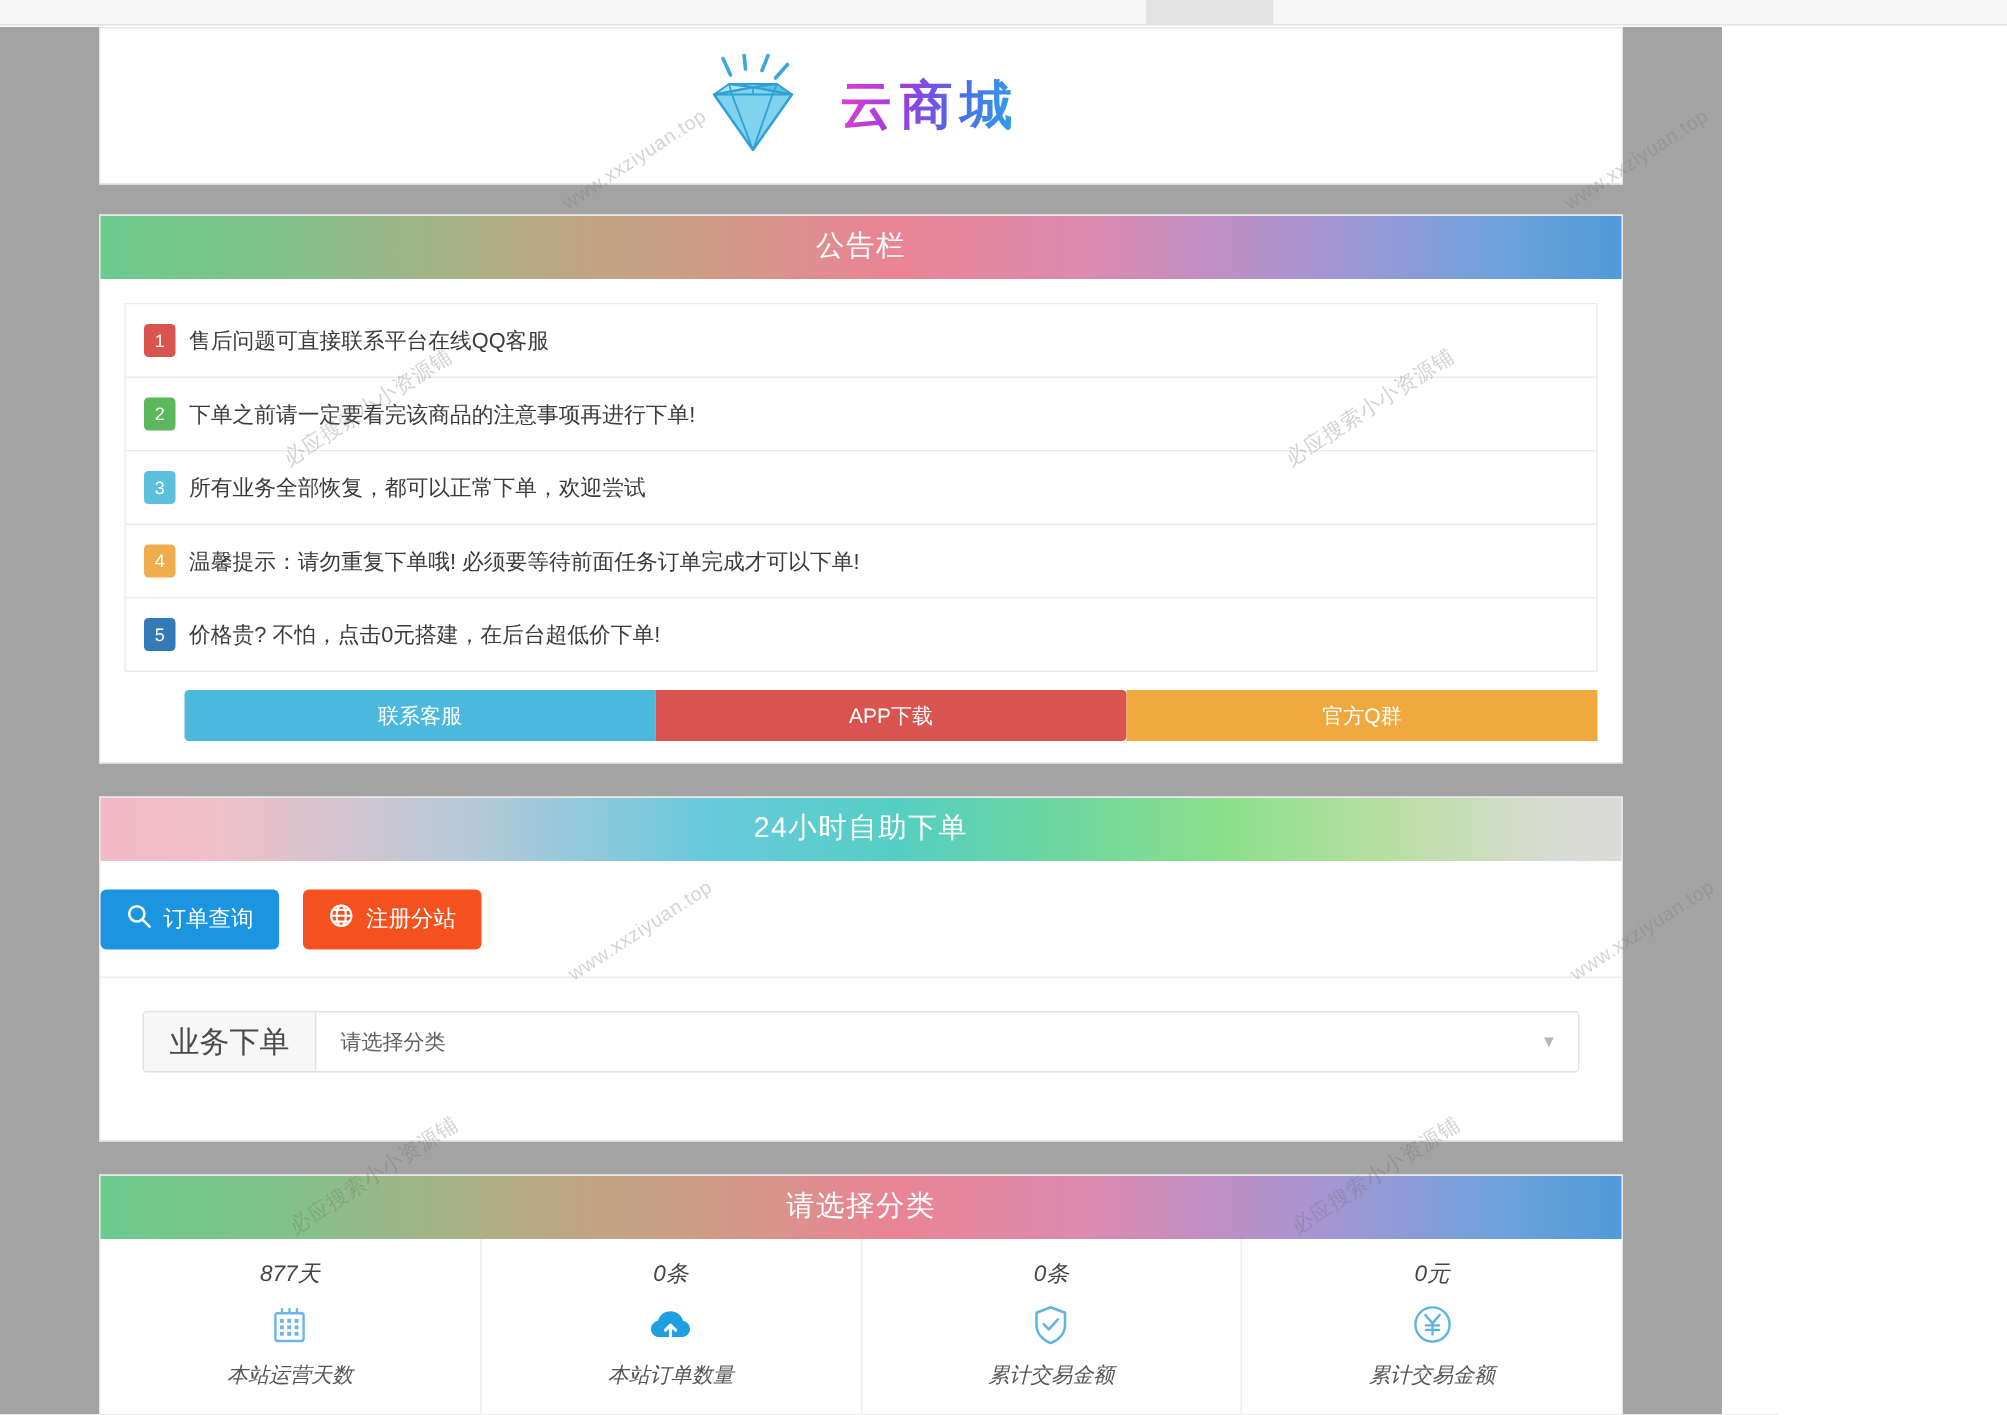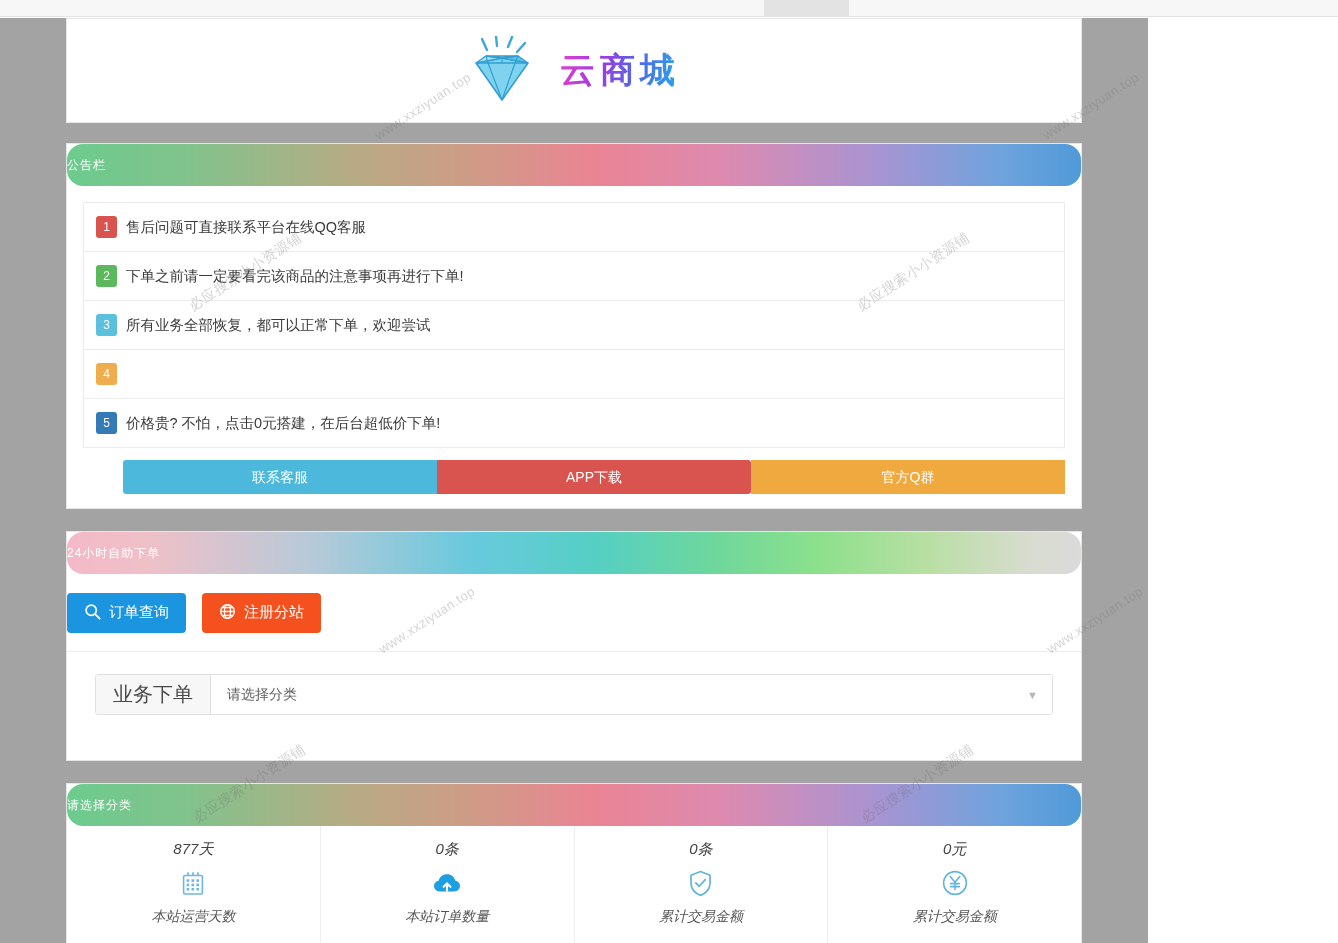--- a/index.html
+++ b/index.html
@@ -83,25 +83,24 @@
     -webkit-background-clip: text;
     background-clip: text;
     color: transparent;
     -webkit-text-fill-color: transparent;
   }
 
   
   .bar {
     height: 42px;
     line-height: 42px;
-    text-align: left;
+    text-align: center;
     color: #ffffff;
-    font-size: 12px;
+    font-size: 19px;
     letter-spacing: 1px;
-    border-radius: 16px;
   }
   .bar-a {
     background: linear-gradient(90deg,
       #6ccb8e 0%, #82c28c 12%, #b7ab84 28%,
       #cf9b86 40%, #ea8494 52%, #dc8ab0 65%,
       #a794d2 80%, #6fa3dd 92%, #4f9ad8 100%);
   }
   .bar-b {
     background: linear-gradient(90deg,
       #f4b9c8 0%, #efc0c8 8%, #b7c9d8 24%,
@@ -303,20 +302,21 @@
             <div class="ann-item">
               <span class="ann-num" style="background:#5cb85c">2</span>
               <span class="ann-text">下单之前请一定要看完该商品的注意事项再进行下单!</span>
             </div>
             <div class="ann-item">
               <span class="ann-num" style="background:#5bc0de">3</span>
               <span class="ann-text">所有业务全部恢复，都可以正常下单，欢迎尝试</span>
             </div>
             <div class="ann-item">
               <span class="ann-num" style="background:#f0ad4e">4</span>
+              <span class="ann-text">温馨提示：请勿重复下单哦! 必须要等待前面任务订单完成才可以下单!</span>
             </div>
             <div class="ann-item">
               <span class="ann-num" style="background:#337ab7">5</span>
               <span class="ann-text">价格贵? 不怕，点击0元搭建，在后台超低价下单!</span>
             </div>
           </div>
 
           <div class="btn-row">
             <div class="cbtn b1">联系客服</div>
             <div class="cbtn b3">APP下载</div>

